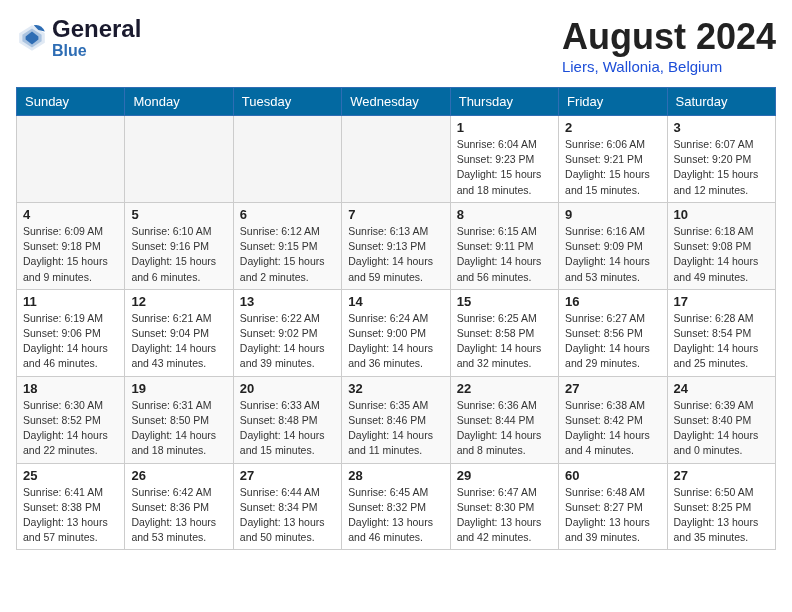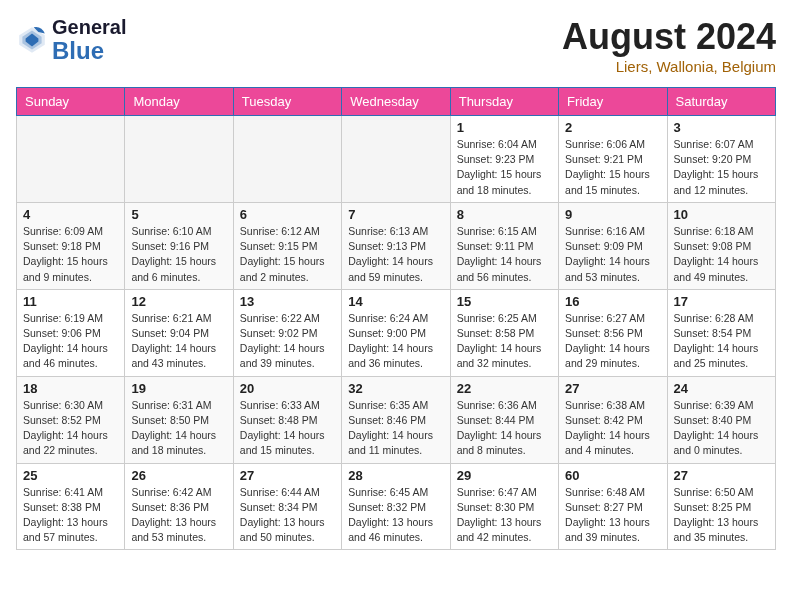--- a/index.html
+++ b/index.html
@@ -19,38 +19,38 @@
     .logo {
       display: flex;
       align-items: center;
     }
     .logo-icon {
       width: 32px;
       height: 32px;
       margin-right: 4px;
     }
     .title-block {
-      text-align: right;
+      text-align: left;
     }
     .month-title {
       font-size: 36px;
       font-weight: bold;
       color: #222;
     }
     .location {
       font-size: 15px;
-      color: #a16207;
+      color: #1d4ed8;
     }
     .calendar {
       width: 100%;
       border-collapse: collapse;
       font-size: 11px;
     }
     .calendar th {
-      background: #ec4899;
+      background: #0369a1;
       color: #fff;
       text-align: left;
       padding: 6px 8px;
       font-size: 13px;
       font-weight: normal;
       border: 1px solid #2e6db4;
     }
     .calendar td {
       border: 1px solid #ccc;
       vertical-align: top;
@@ -87,22 +87,22 @@
 <div class="header">
   <div class="logo">
     <svg class="logo-icon" viewBox="0 0 40 40">
       <rect x="0" y="0" width="40" height="40" fill="white"></rect>
       <polygon points="20,4 36,14 36,26 20,36 4,26 4,14" fill="#2e6db4" opacity="0.15"></polygon>
       <polygon points="20,8 32,16 32,24 20,32 8,24 8,16" fill="#2e6db4" opacity="0.3"></polygon>
       <polygon points="20,12 28,18 28,22 20,28 12,22 12,18" fill="#2e6db4"></polygon>
       <path d="M22 4 Q32 2 36 12 L28 10 Z" fill="#2e6db4"></path>
     </svg>
     <div>
-      <div style="font-size:20px;font-weight:bold;color:#1a1a2e;line-height:1.1">General</div>
-      <div style="font-size:24px;font-weight:bold;color:#2e6db4;line-height:1.1">Blue</div>
+      <div style="font-size:24px;font-weight:bold;color:#1a1a2e;line-height:1.1">General</div>
+      <div style="font-size:16px;font-weight:bold;color:#2e6db4;line-height:1.1">Blue</div>
     </div>
   </div>
   <div class="title-block">
     <div class="month-title">August 2024</div>
     <div class="location">Liers, Wallonia, Belgium</div>
   </div>
 </div>
 
 <table class="calendar">
   <thead>

